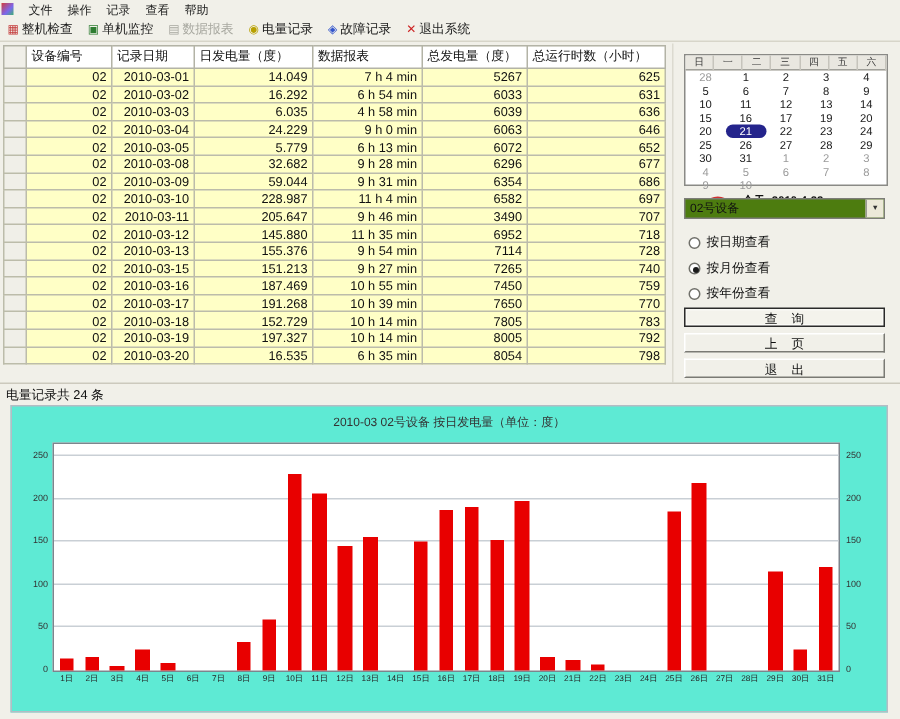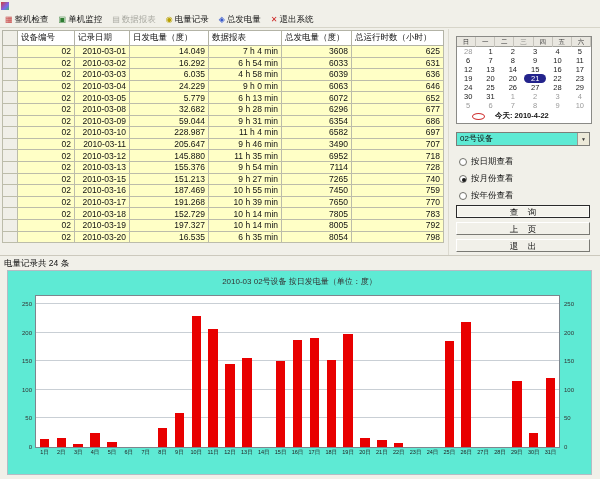--- a/index.html
+++ b/index.html
@@ -29,29 +29,29 @@
   table.grid col.c3{width:79px} table.grid col.c4{width:73px} table.grid col.c5{width:70px} table.grid col.c6{width:92px}
 
   
   .side { position:absolute; left:448px; top:0; width:150px; height:226px; border-left:1px solid #dcdad0; }
   .calbox { position:absolute; left:7px; top:7px; width:136px; height:88px; background:#fff; border:1px solid #8a8a86; font-size:7.5px; }
   .calhead { height:13px; background:#9393d9; display:flex; align-items:center; justify-content:space-between; padding:0 2px; }
   .calnav { width:10px; height:9px; background:#ece9d8; border:1px solid; border-color:#fff #6f6f6f #6f6f6f #fff; font-size:5px; line-height:7px; text-align:center; color:#222; }
   .caltitle { color:#10106a; font-weight:bold; font-size:8px; }
   .caldow { display:grid; grid-template-columns:repeat(7,1fr); height:10px; background:#e9e7e0; border-bottom:1px solid #a0a09a; }
   .caldow span { font-size:6.5px; text-align:center; line-height:10px; border-right:1px solid #c6c4bc; color:#333; }
-  .calgrid { display:grid; grid-template-columns:repeat(6,1fr); }
+  .calgrid { display:grid; grid-template-columns:repeat(5,1fr); }
   .calgrid span { height:9px; line-height:9px; text-align:center; font-size:7.5px; color:#1a1a1a; }
   .calgrid span.other { color:#9a9a9a; }
   .calgrid span.selected { background:#24248c; color:#fff; border-radius:5px; }
   .calfoot { display:flex; align-items:center; gap:10px; padding:1px 15px; }
   .todaycircle { width:13px; height:7px; border:1.5px solid #d03030; border-radius:50%; }
   .todaytext { font-size:7.5px; font-weight:bold; color:#111; }
 
-  .combo { position:absolute; left:7px; top:103px; width:134px; height:14px; background:#5eead4; border:1px solid #7d7d78; font-size:8px; line-height:12px; padding-left:3px; color:#111; }
+  .combo { position:absolute; left:7px; top:103px; width:134px; height:14px; background:#4d7c0f; border:1px solid #7d7d78; font-size:8px; line-height:12px; padding-left:3px; color:#111; }
   .combo .arrowbtn { position:absolute; right:0; top:0; width:12px; height:12px; background:#ece9d8; border-left:1px solid #9a9a94; text-align:center; font-size:5px; line-height:12px; color:#333; }
 
   .radios { position:absolute; left:10px; top:124px; }
   .radio-row { display:flex; align-items:center; gap:4px; height:17px; }
   .rdot { width:8px; height:8px; border:1px solid #70706a; border-radius:50%; background:#fff; position:relative; }
   .rdot.on::after { content:""; position:absolute; left:2px; top:2px; width:4px; height:4px; background:#1a1a1a; border-radius:50%; }
   .radio-row span.lbl { font-size:8.5px; color:#111; }
 
   .btn { position:absolute; left:7px; width:134px; height:13px; text-align:center; font-size:8.5px; line-height:12px; white-space:pre; color:#111; background:#f1f0e9; border:1px solid; border-color:#fff #7a7a74 #7a7a74 #fff; }
   .btn.primary { border:1px solid #2a2a2a; box-shadow:inset 0 0 0 1px #fafaf6; background:#f4f3ec; }
@@ -70,20 +70,27 @@
   .bar { position:absolute; bottom:0; left:22%; width:56%; background:#e80000; }
   .xlab { position:absolute; bottom:-9px; transform:translateX(-50%); font-size:5.5px; color:#222; white-space:nowrap; }
 </style>
 </head>
 <body>
 
 <div class="window">
 
   <div class="menubar">
     <span class="appicon"></span>
+    <span style="display:flex">
+        <span class="menu-item">文件</span>
+        <span class="menu-item">操作</span>
+        <span class="menu-item">记录</span>
+        <span class="menu-item">查看</span>
+        <span class="menu-item">帮助</span>
+      </span>
   </div>
 
   <div class="toolbar">
       <div class="tool-btn">
         <span class="ticon" style="color: rgb(196, 60, 60);">▦</span>
         <span>整机检查</span>
       </div>
       <div class="tool-btn">
         <span class="ticon" style="color: rgb(46, 125, 50);">▣</span>
         <span>单机监控</span>
@@ -91,21 +98,21 @@
       <div class="tool-btn disabled">
         <span class="ticon" style="color: rgb(168, 168, 160);">▤</span>
         <span>数据报表</span>
       </div>
       <div class="tool-btn">
         <span class="ticon" style="color: rgb(184, 160, 0);">◉</span>
         <span>电量记录</span>
       </div>
       <div class="tool-btn">
         <span class="ticon" style="color: rgb(51, 85, 204);">◈</span>
-        <span>总发电量</span>
+        <span>故障记录</span>
       </div>
       <div class="tool-btn">
         <span class="ticon" style="color: rgb(204, 34, 34);">✕</span>
         <span>退出系统</span>
       </div>
     </div>
 
   <div class="main">
     <table class="grid">
       <colgroup>
@@ -128,21 +135,21 @@
             <th>总运行时数（小时）</th>
           </tr>
         </thead>
       <tbody>
           <tr>
             <td class="sel"></td>
             <td>02</td>
             <td>2010-03-01</td>
             <td>14.049</td>
             <td>7 h 4 min</td>
-            <td>3608</td>
+            <td>5267</td>
             <td>625</td>
           </tr>
           <tr>
             <td class="sel"></td>
             <td>02</td>
             <td>2010-03-02</td>
             <td>16.292</td>
             <td>6 h 54 min</td>
             <td>6033</td>
             <td>631</td>

